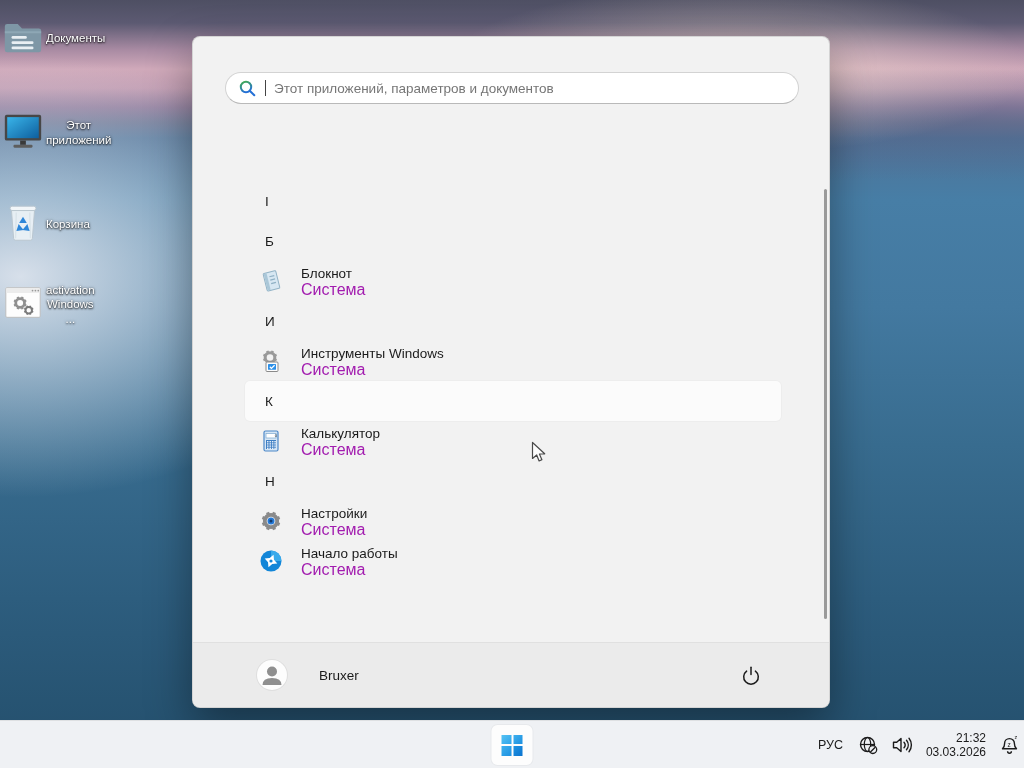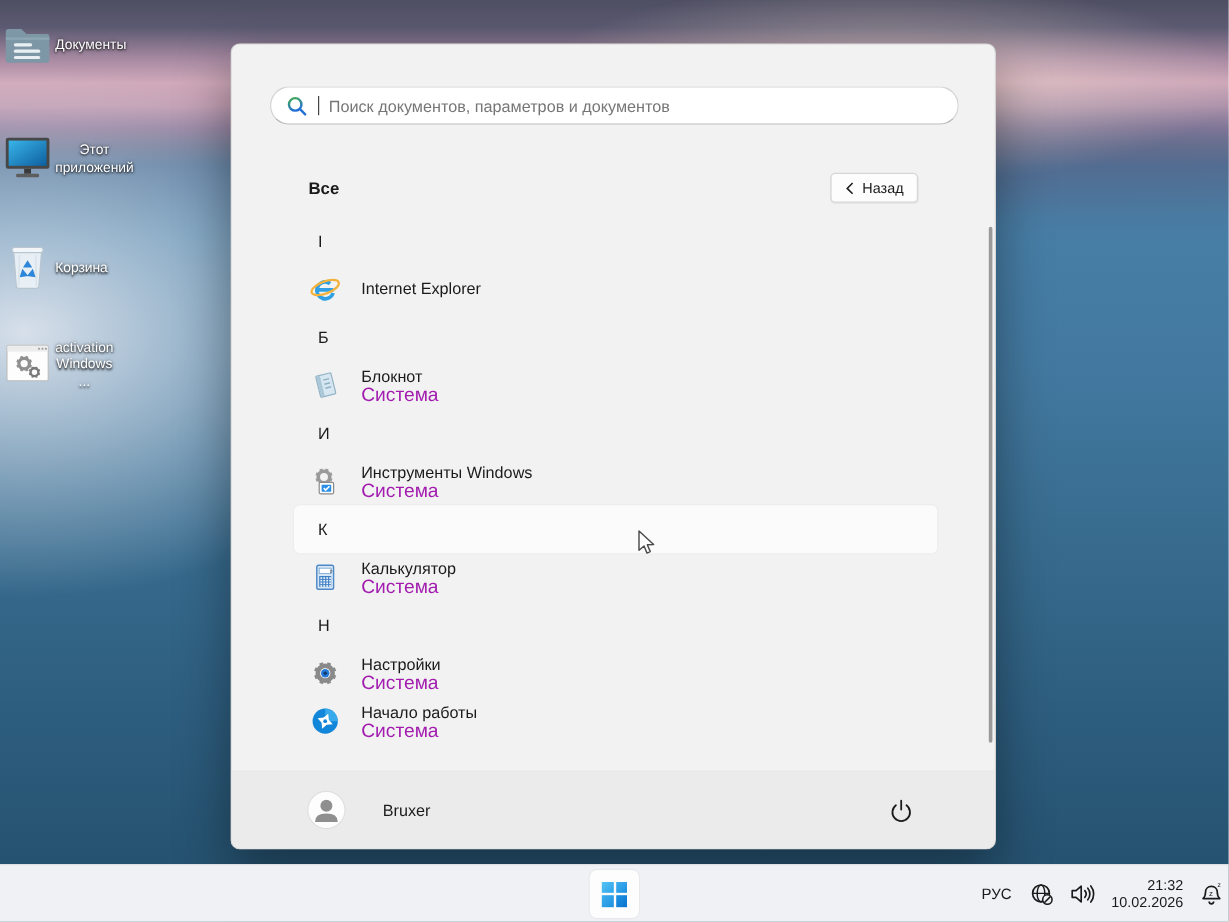--- a/index.html
+++ b/index.html
@@ -216,49 +216,27 @@
             <linearGradient id="sg" x1="0" y1="0" x2="0.35" y2="1">
               <stop offset="0" stop-color="#43ad4e"></stop>
                 <stop offset="1" stop-color="#2470d6"></stop>
             </linearGradient>
           </defs>
           <circle cx="8" cy="8" r="5.2" fill="none" stroke="url(#sg)" stroke-width="2"></circle>
           <line x1="12.2" y1="12.2" x2="16.3" y2="16.3" stroke="#2470d6" stroke-width="2" stroke-linecap="round"></line>
         </svg>
       </span>
       <span class="caret"></span>
-      <span class="ph">Поиск документов, параметров и документов</span>
+      <span class="ph">Этот приложений, параметров и документов</span>
     </div>
 
-    <div class="menu-header">
-      <span class="all">Все</span>
-      <button class="back-btn">
-        <span style="display:flex">
-          <svg width="8" height="12" viewBox="0 0 8 12">
-              <polyline points="6.5,1.5 2,6 6.5,10.5" fill="none" stroke="#1b1b1b" stroke-width="1.3"></polyline>
-            </svg>
-        </span>
-        <span>Назад</span>
-      </button>
-    </div>
 
     <div class="app-list" id="app-list">
         <div class="row letter">
           <span>I</span>
-        </div>
-        <div class="row app">
-          <span class="aicon"><svg width="28" height="28" viewBox="0 0 28 28">
-      <circle cx="14" cy="15" r="7" fill="none" stroke="#2fa0e4" stroke-width="3.1" stroke-dasharray="35 9" transform="rotate(18 14 15)"></circle>
-      <line x1="7.2" y1="14.6" x2="20.8" y2="14.6" stroke="#2fa0e4" stroke-width="3"></line>
-      <ellipse cx="14" cy="12.6" rx="12" ry="5" fill="none" stroke="#f2b23c" stroke-width="1.9" transform="rotate(-21 14 12.6)"></ellipse>
-    </svg></span>
-      <span class="atext">
-        <span class="aname">Internet Explorer</span>
-
-      </span>
         </div>
         <div class="row letter">
           <span>Б</span>
         </div>
         <div class="row app">
           <span class="aicon"><svg width="28" height="28" viewBox="0 0 28 28">
       <g transform="rotate(-14 14 14)">
         <rect x="8" y="5" width="13" height="18" rx="1" fill="#d7e7f2" stroke="#93b3c6" stroke-width="1"></rect>
         <rect x="8.5" y="5.5" width="3" height="17" fill="#aac7d8"></rect>
         <line x1="13.5" y1="9.5" x2="18.5" y2="9.5" stroke="#8fb0c4" stroke-width="1.2"></line>
@@ -414,21 +392,21 @@
     <span class="ticon">
       <svg width="22" height="20" viewBox="0 0 22 20">
         <path d="M2.5 7.2 h3.2 L10 3.5 v13 L5.7 12.8 H2.5 z" fill="none" stroke="#1b1b1b" stroke-width="1.4" stroke-linejoin="round"></path>
         <path d="M13 7.2 a4.3 4.3 0 0 1 0 5.6" fill="none" stroke="#1b1b1b" stroke-width="1.4" stroke-linecap="round"></path>
         <path d="M15.5 5.2 a7.5 7.5 0 0 1 0 9.6" fill="none" stroke="#1b1b1b" stroke-width="1.4" stroke-linecap="round"></path>
         <path d="M18 3.3 a10.6 10.6 0 0 1 0 13.4" fill="none" stroke="#1b1b1b" stroke-width="1.4" stroke-linecap="round"></path>
       </svg>
     </span>
     <div class="clock">
       <div>21:32</div>
-      <div>10.02.2026</div>
+      <div>03.03.2026</div>
     </div>
     <span class="ticon">
       <svg width="22" height="22" viewBox="0 0 22 22">
         <path d="M10.5 4.6 c-2.9 0-4.9 2.1-4.9 4.9 c0 3.4-1.2 4.5-2.1 5.3 h14 c-0.9-0.8-2.1-1.9-2.1-5.3 c0-2.8-2-4.9-4.9-4.9 z" fill="none" stroke="#1b1b1b" stroke-width="1.4" stroke-linejoin="round"></path>
         <path d="M8.6 17.3 a1.9 1.9 0 0 0 3.8 0" fill="none" stroke="#1b1b1b" stroke-width="1.4"></path>
         <text x="8.6" y="12.6" font-size="6.5" fill="#1b1b1b" font-family="inherit">z</text>
         <text x="15.6" y="5.4" font-size="5.5" fill="#1b1b1b" font-family="inherit">z</text>
       </svg>
     </span>
   </div>

